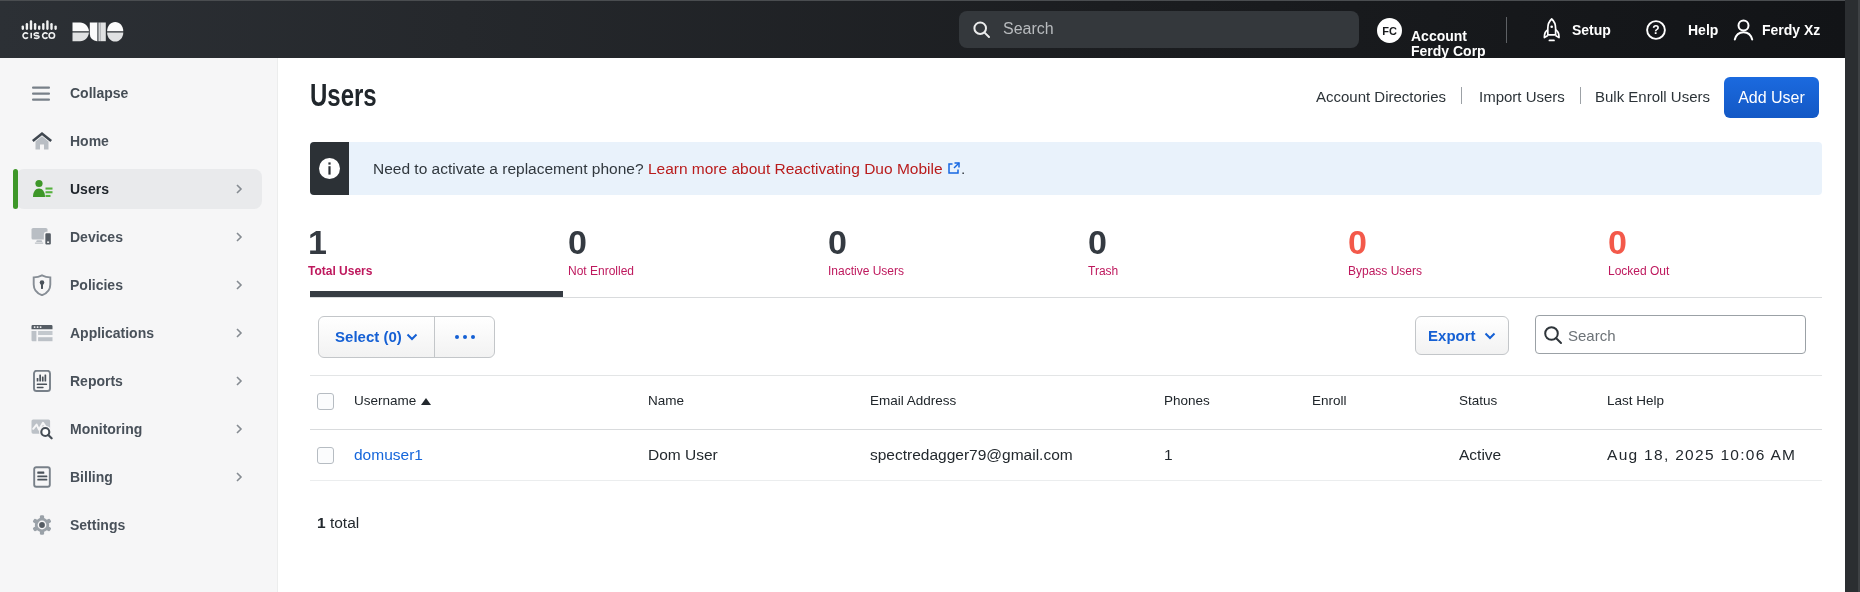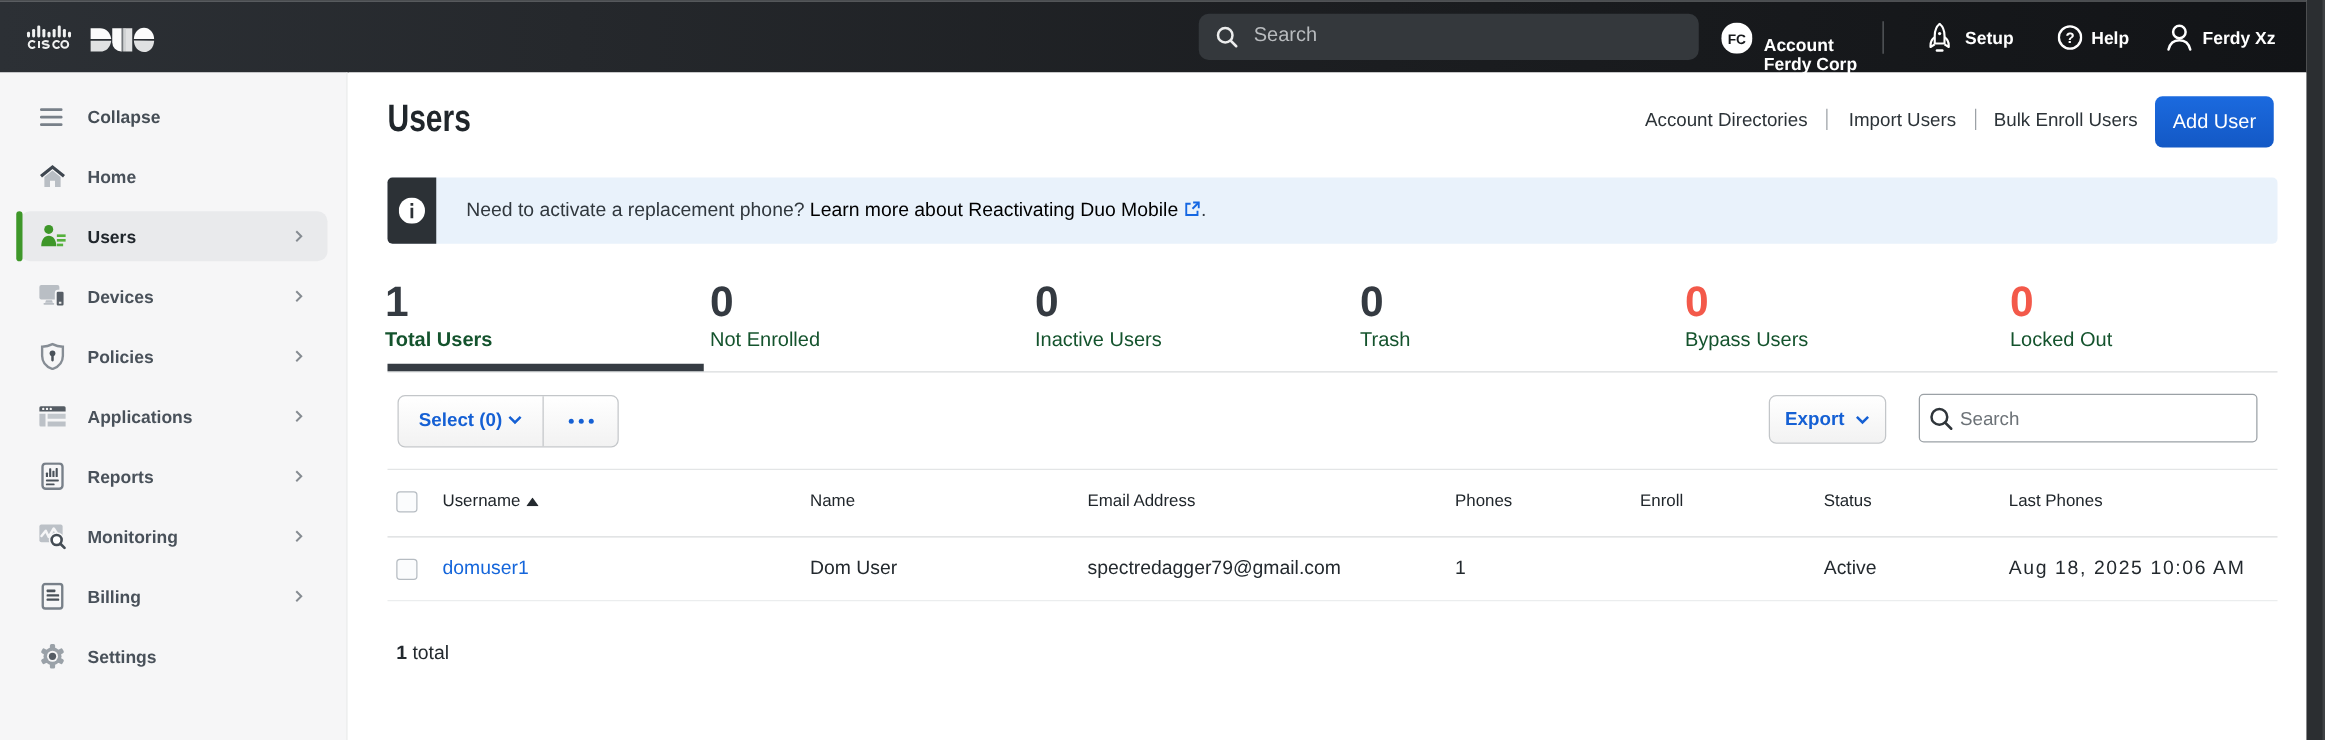--- a/index.html
+++ b/index.html
@@ -30,26 +30,26 @@
   
   #main { position:absolute; left:279px; top:58px; width:1566px; height:534px; background:#fff; }
   h1.title { position:absolute; left:31px; top:20px; font-size:24px; font-weight:700; color:#20262b; letter-spacing:0; transform:scaleY(1.27); transform-origin:left top; }
   .hlinks { position:absolute; top:30px; font-size:15px; color:#2c3338; }
   #addbtn { position:absolute; left:1445px; top:19px; width:95px; height:41px; background:linear-gradient(180deg,#1b6adf,#1358c5); border-radius:6px;
     color:#fff; font-size:16px; font-weight:400; text-align:center; line-height:41px; }
 
   #banner { position:absolute; left:31px; top:84px; width:1512px; height:53px; background:#e9f2fb; border-radius:4px; }
   #banner .dark { position:absolute; left:0; top:0; width:39px; height:53px; background:#2c3136; border-radius:4px 0 0 4px; }
   #banner .txt { position:absolute; left:63px; top:18px; font-size:15.5px; color:#31383e; }
-  #banner a { color:#000000; text-decoration:none; }
+  #banner a { color:#b91c1c; text-decoration:none; }
 
   .stat { position:absolute; top:167px; }
   .stat .num { font-size:34px; font-weight:700; color:#343a41; line-height:34px; }
   .stat .num.red { color:#f3594a; }
-  .stat .lbl { font-size:16px; color:#14532d; margin-top:5px;text-align:right; }
+  .stat .lbl { font-size:12px; color:#be185d; margin-top:5px;text-align:right; }
   #tabline { position:absolute; left:31px; top:239px; width:1512px; height:1px; background:#d9dbdd; }
   #tabdark { position:absolute; left:31px; top:233px; width:253px; height:6px; background:#363c43; }
 
   .btn { position:absolute; background:linear-gradient(#ffffff,#f2f2f2); border:1px solid #c3c6c9; border-radius:6px;
     color:#1560d4; font-size:15px; font-weight:700; display:flex; align-items:center; justify-content:center; }
   #selectbtn { left:39px; top:258px; width:177px; height:42px; padding:0; }
   #selectbtn .seg1 { flex:1; text-align:center; border-right:1px solid #c3c6c9; height:100%; line-height:40px; }
   #selectbtn .seg2 { width:59px; text-align:center; height:100%; line-height:35px; font-size:18px; letter-spacing:1px; }
   #exportbtn { left:1136px; top:258px; width:94px; height:39px; }
   #tsearch { position:absolute; left:1256px; top:257px; width:271px; height:39px; border:1px solid #9ba1a6; border-radius:4px; background:#fff; }
@@ -129,21 +129,21 @@
       <path d="M13.6 11.8 C15.8 13.2 17 15.7 17 18.6 L17 19.6 L13.6 17.5" fill="none" stroke="#fff" stroke-width="1.7" stroke-linejoin="round"></path>
       <line x1="7.5" y1="22.4" x2="11.9" y2="22.4" stroke="#fff" stroke-width="1.9" stroke-linecap="round"></line>
     </svg>
     <span style="margin-left:10px;">Setup</span>
   </div>
   <div class="topitem" style="left:1646px;">
     <svg width="20" height="20" viewBox="0 0 20 20">
       <circle cx="10" cy="10" r="8.9" fill="none" stroke="#fff" stroke-width="1.9"></circle>
       <text x="10" y="14.4" text-anchor="middle" font-family="Liberation Sans, sans-serif" font-size="12" font-weight="700" fill="#fff">?</text>
     </svg>
-    <span style="margin-left:7px;">Help</span>
+    <span style="margin-left:22px;">Help</span>
   </div>
   <div class="topitem" style="left:1733px;">
     <svg width="21" height="22" viewBox="0 0 21 22">
       <circle cx="10.5" cy="6.6" r="5" fill="none" stroke="#fff" stroke-width="2"></circle>
       <path d="M1.8 20.6 C3 15.6 6.3 13.2 10.5 13.2 C14.7 13.2 18 15.6 19.2 20.6" fill="none" stroke="#fff" stroke-width="2" stroke-linecap="round"></path>
     </svg>
     <span style="margin-left:8px;">Ferdy Xz</span>
   </div>
 </div>
 
@@ -364,21 +364,21 @@
   <div class="cb" style="left:38px; top:335px;"></div>
   <span class="th" style="left:75px; top:335px;">Username</span>
   <svg class="abs" style="left:142px; top:340px;" width="10" height="7" viewBox="0 0 10 7">
       <path d="M5 0 L10 7 L0 7 Z" fill="#23292e"></path>
     </svg>
   <span class="th" style="left:369px; top:335px;">Name</span>
   <span class="th" style="left:591px; top:335px;">Email Address</span>
   <span class="th" style="left:885px; top:335px;">Phones</span>
   <span class="th" style="left:1033px; top:335px;">Enroll</span>
   <span class="th" style="left:1180px; top:335px;">Status</span>
-  <span class="th" style="left:1328px; top:335px;">Last Phones</span>
+  <span class="th" style="left:1328px; top:335px;">Last Help</span>
   <div class="tline" style="top:371px; background:#d9dbdd;"></div>
 
   <div class="cb" style="left:38px; top:389px;"></div>
   <a class="td rowlink" style="left:75px; top:388px;">domuser1</a>
   <span class="td" style="left:369px; top:388px;">Dom User</span>
   <span class="td" style="left:591px; top:388px;">spectredagger79@gmail.com</span>
   <span class="td" style="left:885px; top:388px;">1</span>
   <span class="td" style="left:1180px; top:388px;">Active</span>
   <span class="td" style="left:1328px; top:388px; letter-spacing:1.3px;">Aug 18, 2025 10:06 AM</span>
   <div class="tline" style="top:422px; background:#ebedee;"></div>

